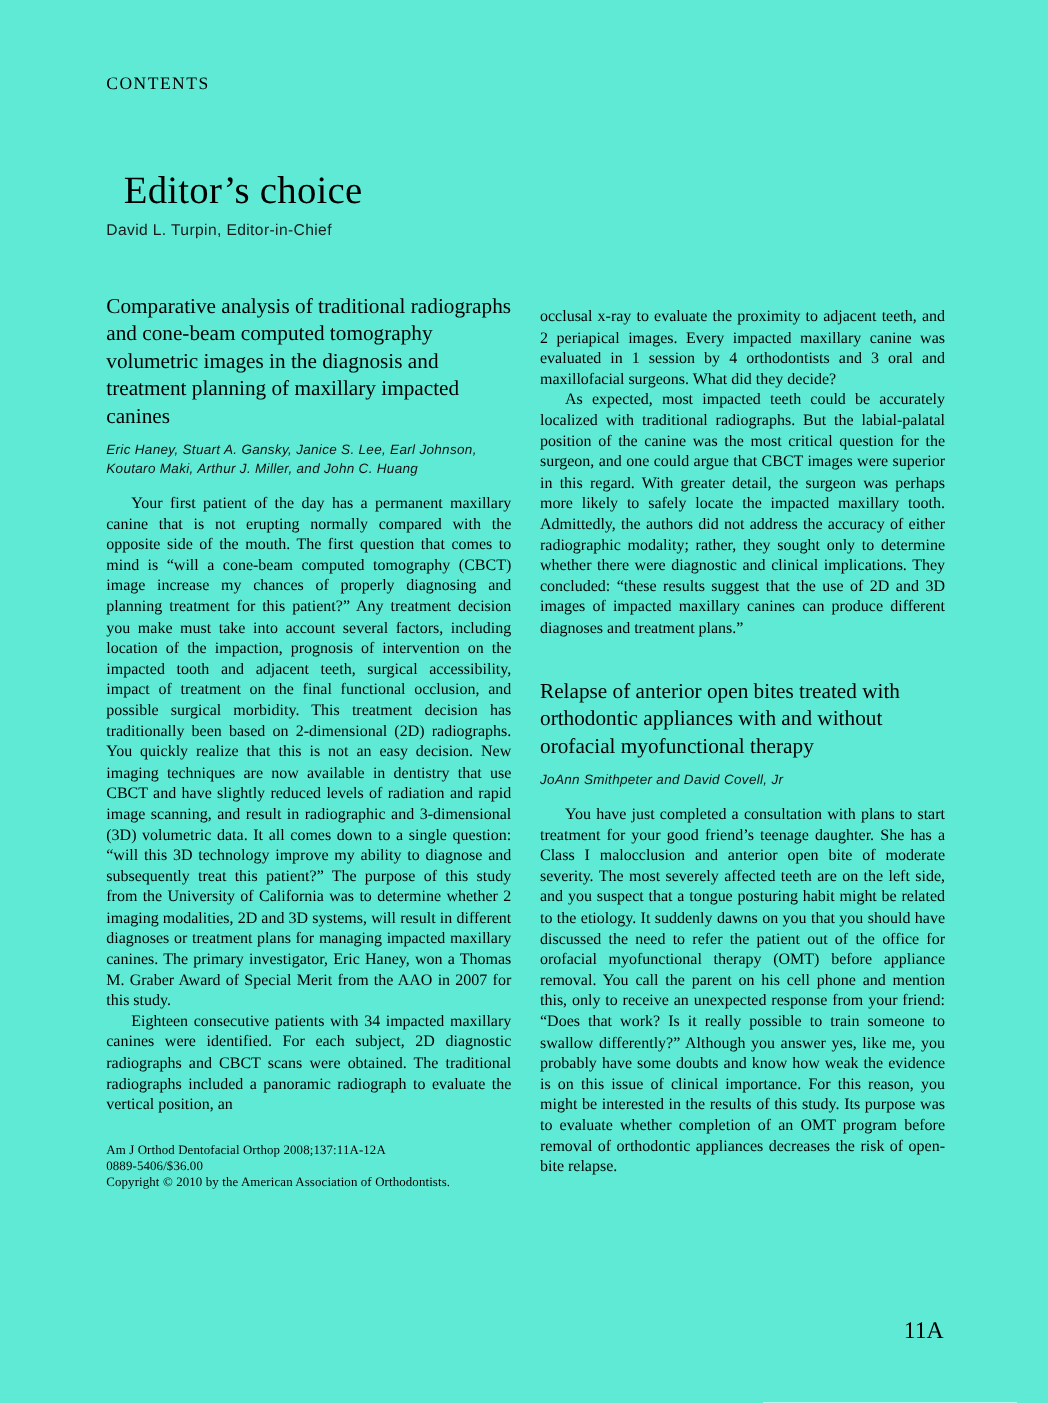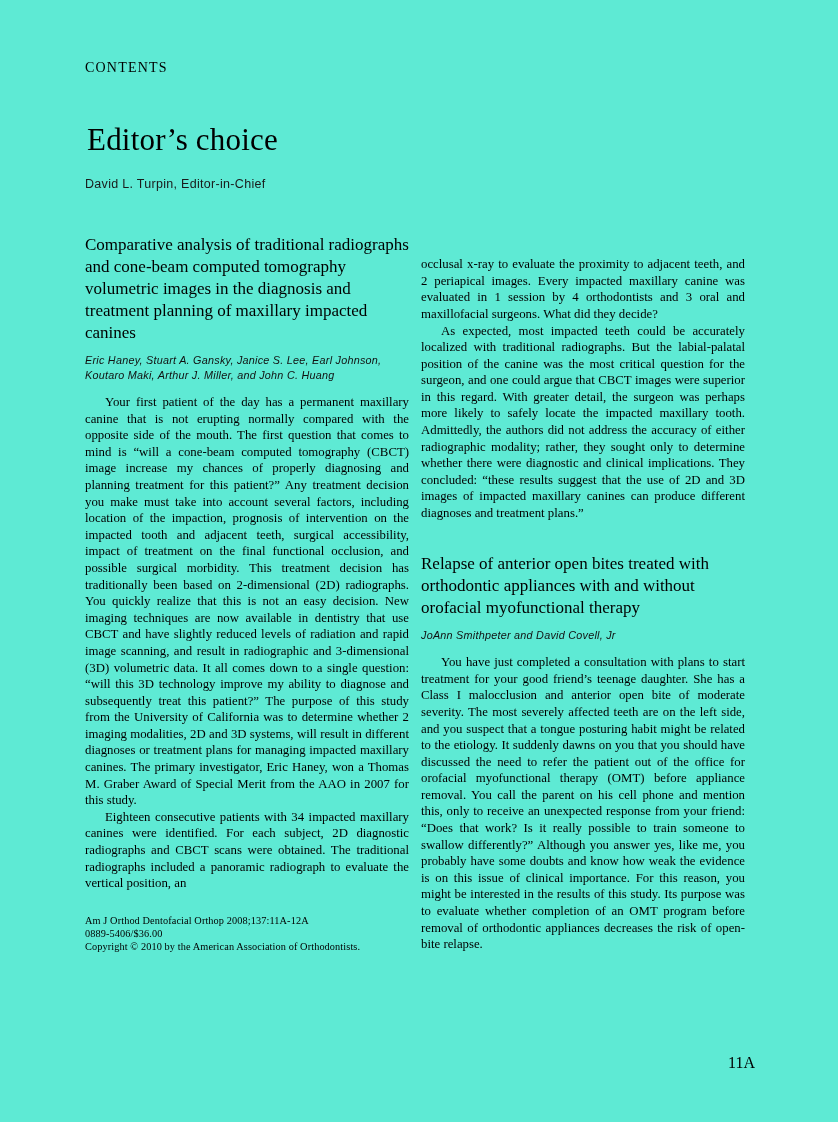--- a/index.html
+++ b/index.html
@@ -20,42 +20,42 @@
     position: absolute;
     left: 85px;
     top: 60px;
     font-size: 14px;
     letter-spacing: 1.2px;
   }
   .page-title {
     position: absolute;
     left: 83px;
     top: 118px;
-    margin: 4px;
+    margin: 16px;
     font-size: 31px;
     font-weight: 400;
     letter-spacing: 0.2px;
   }
   .byline {
     position: absolute;
     left: 85px;
     top: 177px;
     font-family: "Liberation Sans", "DejaVu Sans", sans-serif;
     font-size: 12.5px;
     letter-spacing: 0.3px;
     color: #1a1a1a;
   }
   .columns {
     position: absolute;
     left: 85px;
     top: 234px;
     width: 671px;
     display: flex;
-    gap: 12px;
-    align-items: flex-end;
+    gap: 23px;
+    align-items: center;
   }
   .col { width: 324px; }
   .article-title {
     margin: 0 0 9px 0;
     font-size: 17px;
     line-height: 22px;
     font-weight: 400;
   }
   .article-title.second { margin-top: 31px; }
   .authors {
@@ -81,21 +81,21 @@
     margin-top: 22px;
     width: 330px;
     font-size: 10.3px;
     line-height: 13px;
     letter-spacing: 0.1px;
   }
   .page-number {
     position: absolute;
     right: 83px;
     top: 1054px;
-    font-size: 16px;
+    font-size: 19px;
     margin-left: 24px;
   }
 </style>
 </head>
 <body>
 
 <div class="page">
 
   <div class="contents-header">CONTENTS</div>
 

